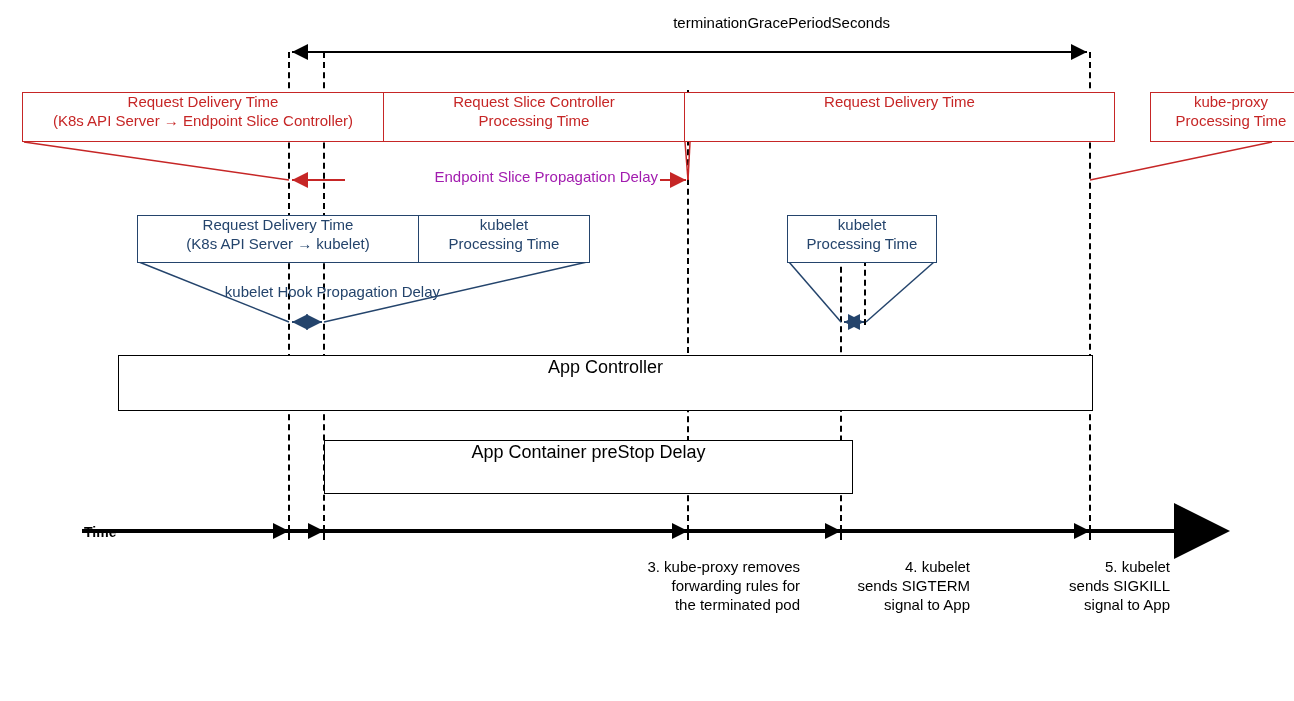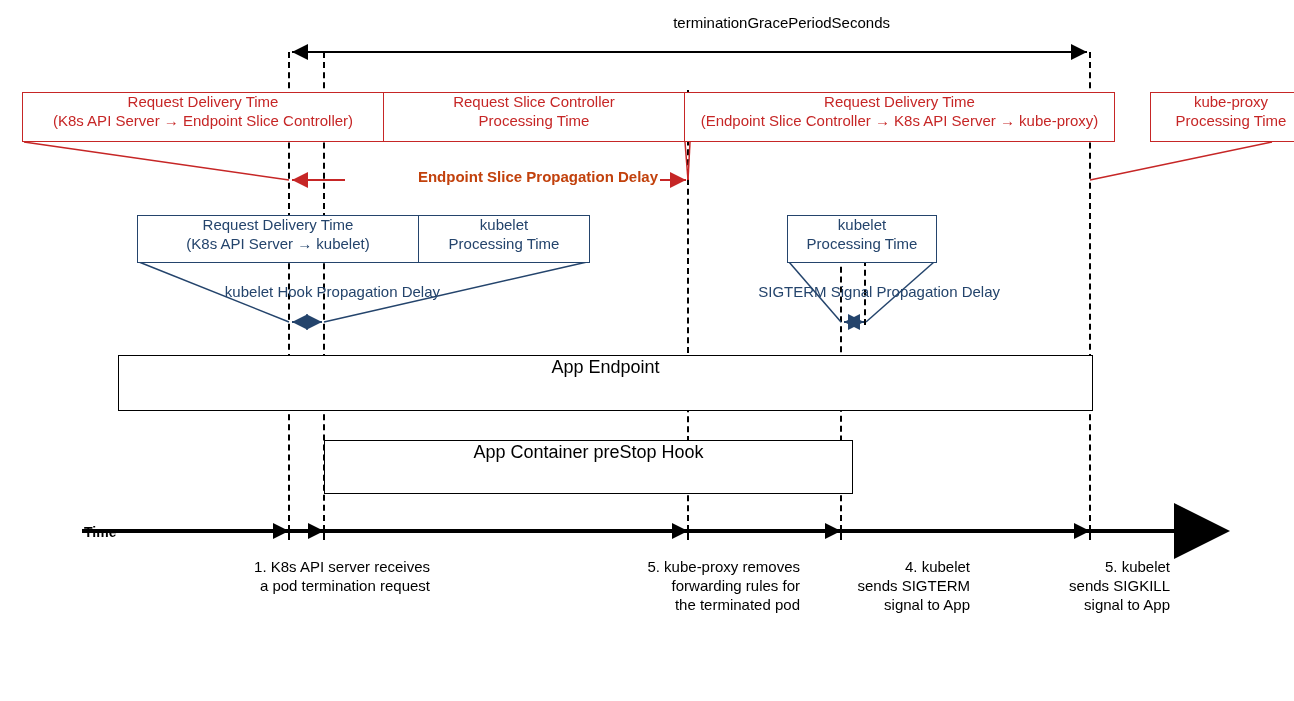--- a/index.html
+++ b/index.html
@@ -80,54 +80,50 @@
 
 <div class="lbl" style="left:540px;top:14px;width:350px">terminationGracePeriodSeconds</div>
 
 <div class="box rd" style="left:22px;top:92px;width:360px;height:48px">
   <div><span>Request Delivery Time</span><br><span>(K8s API Server → Endpoint Slice Controller)</span></div>
 </div>
 <div class="box rd" style="left:383px;top:92px;width:300px;height:48px">
   <div><span>Request Slice Controller</span><br><span>Processing Time</span></div>
 </div>
 <div class="box rd" style="left:684px;top:92px;width:429px;height:48px">
-  <div><span>Request Delivery Time</span><br><span>(Endpoint Slice Controller → K8s API Server → kube-proxy)</span></div>
+  <div><span>Request Delivery Time</span><br></div>
 </div>
 <div class="box rd" style="left:1150px;top:92px;width:160px;height:48px">
   <div><span>kube-proxy</span><br><span>Processing Time</span></div>
 </div>
-<div class="lbl" style="left:346px;top:168px;width:312px;color:#c2410c;font-weight:700">Endpoint Slice Propagation Delay</div>
+<div class="lbl" style="left:346px;top:168px;width:312px;color:#a21caf;font-weight:400">Endpoint Slice Propagation Delay</div>
 
 <div class="box bl" style="left:137px;top:215px;width:280px;height:46px">
   <div><span>Request Delivery Time</span><br><span>(K8s API Server → kubelet)</span></div>
 </div>
 <div class="box bl" style="left:418px;top:215px;width:170px;height:46px">
   <div><span>kubelet</span><br><span>Processing Time</span></div>
 </div>
 <div class="box bl" style="left:787px;top:215px;width:148px;height:46px">
   <div><span>kubelet</span><br><span>Processing Time</span></div>
 </div>
 <div class="lbl" style="left:170px;top:283px;width:270px;color:#24446c">kubelet Hook Propagation Delay</div>
-<div class="lbl" style="left:700px;top:283px;width:300px;color:#24446c">SIGTERM Signal Propagation Delay</div>
 
 <div class="box bk" style="left:118px;top:355px;width:973px;height:54px;font-size:18px">
-  <span>App Endpoint</span>
+  <span>App Controller</span>
 </div>
 
 <div class="box bk" style="left:324px;top:440px;width:527px;height:52px;font-size:18px">
-  <span>App Container preStop Hook</span>
+  <span>App Container preStop Delay</span>
 </div>
 
 <div class="lbl" style="left:84px;top:524px;font-weight:600;font-size:14px">Time</div>
 
-<div class="lbl" style="left:150px;top:558px;width:280px">
-  <span>1. K8s API server receives</span><br><span>a pod termination request</span>
-</div>
 <div class="lbl" style="left:580px;top:558px;width:220px">
-  <span>5. kube-proxy removes</span><br><span>forwarding rules for</span><br><span>the terminated pod</span>
+  <span>3. kube-proxy removes</span><br><span>forwarding rules for</span><br><span>the terminated pod</span>
 </div>
 <div class="lbl" style="left:790px;top:558px;width:180px">
   <span>4. kubelet</span><br><span>sends SIGTERM</span><br><span>signal to App</span>
 </div>
 <div class="lbl" style="left:1010px;top:558px;width:160px">
   <span>5. kubelet</span><br><span>sends SIGKILL</span><br><span>signal to App</span>
 </div>
 
 </div>
 

